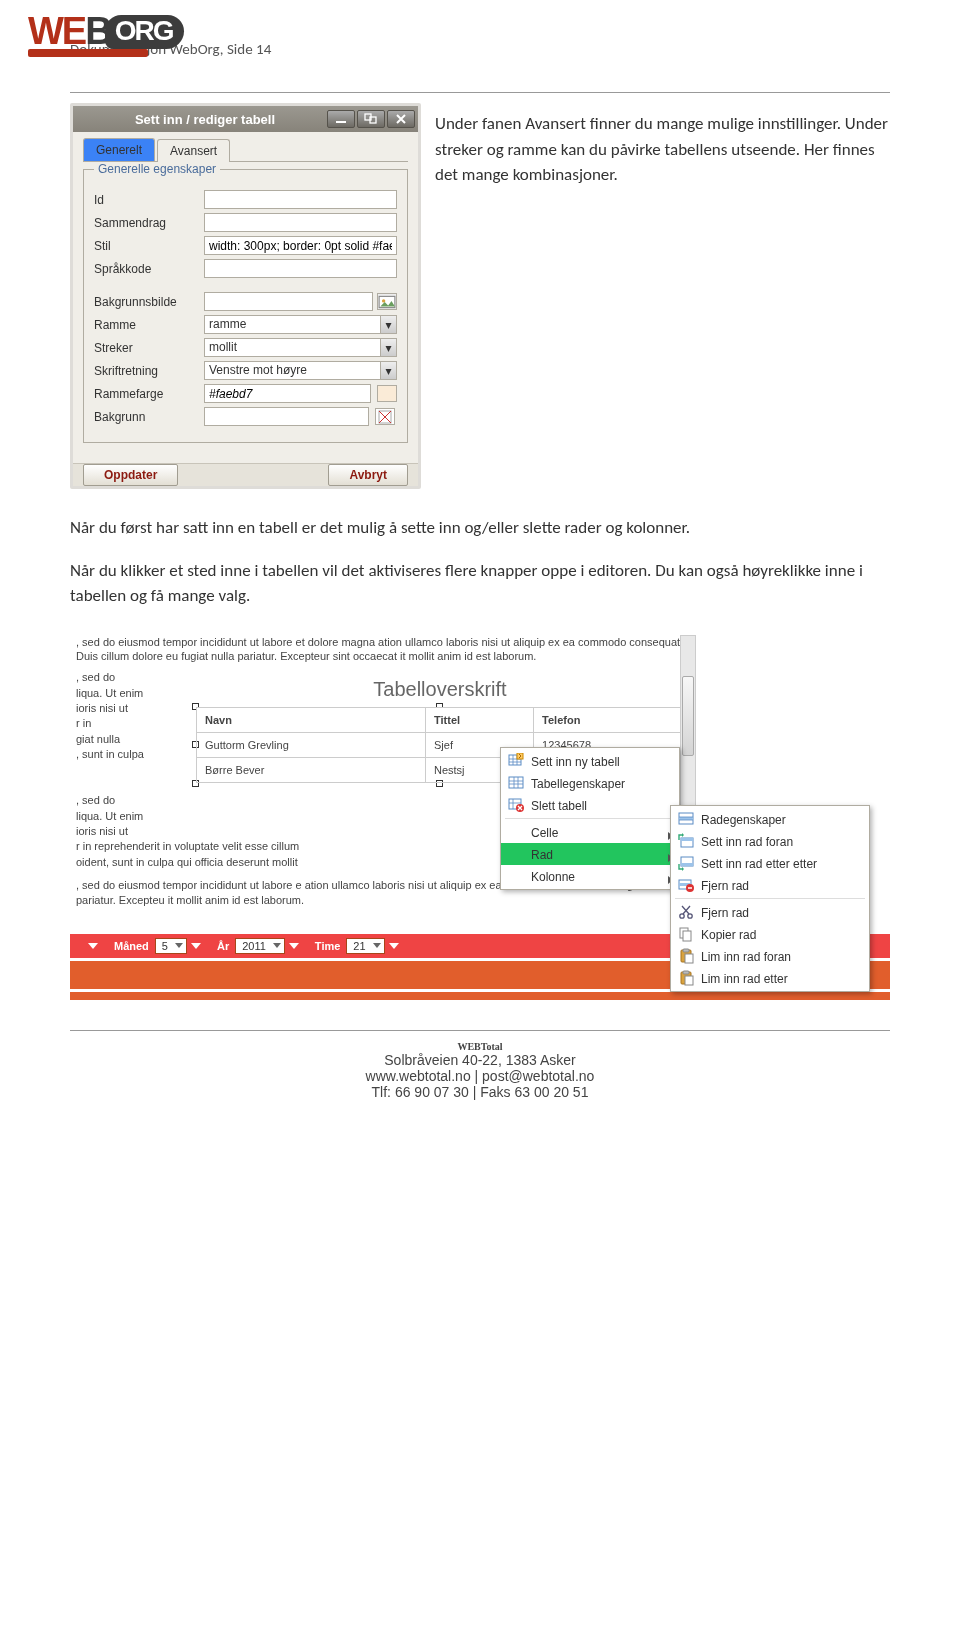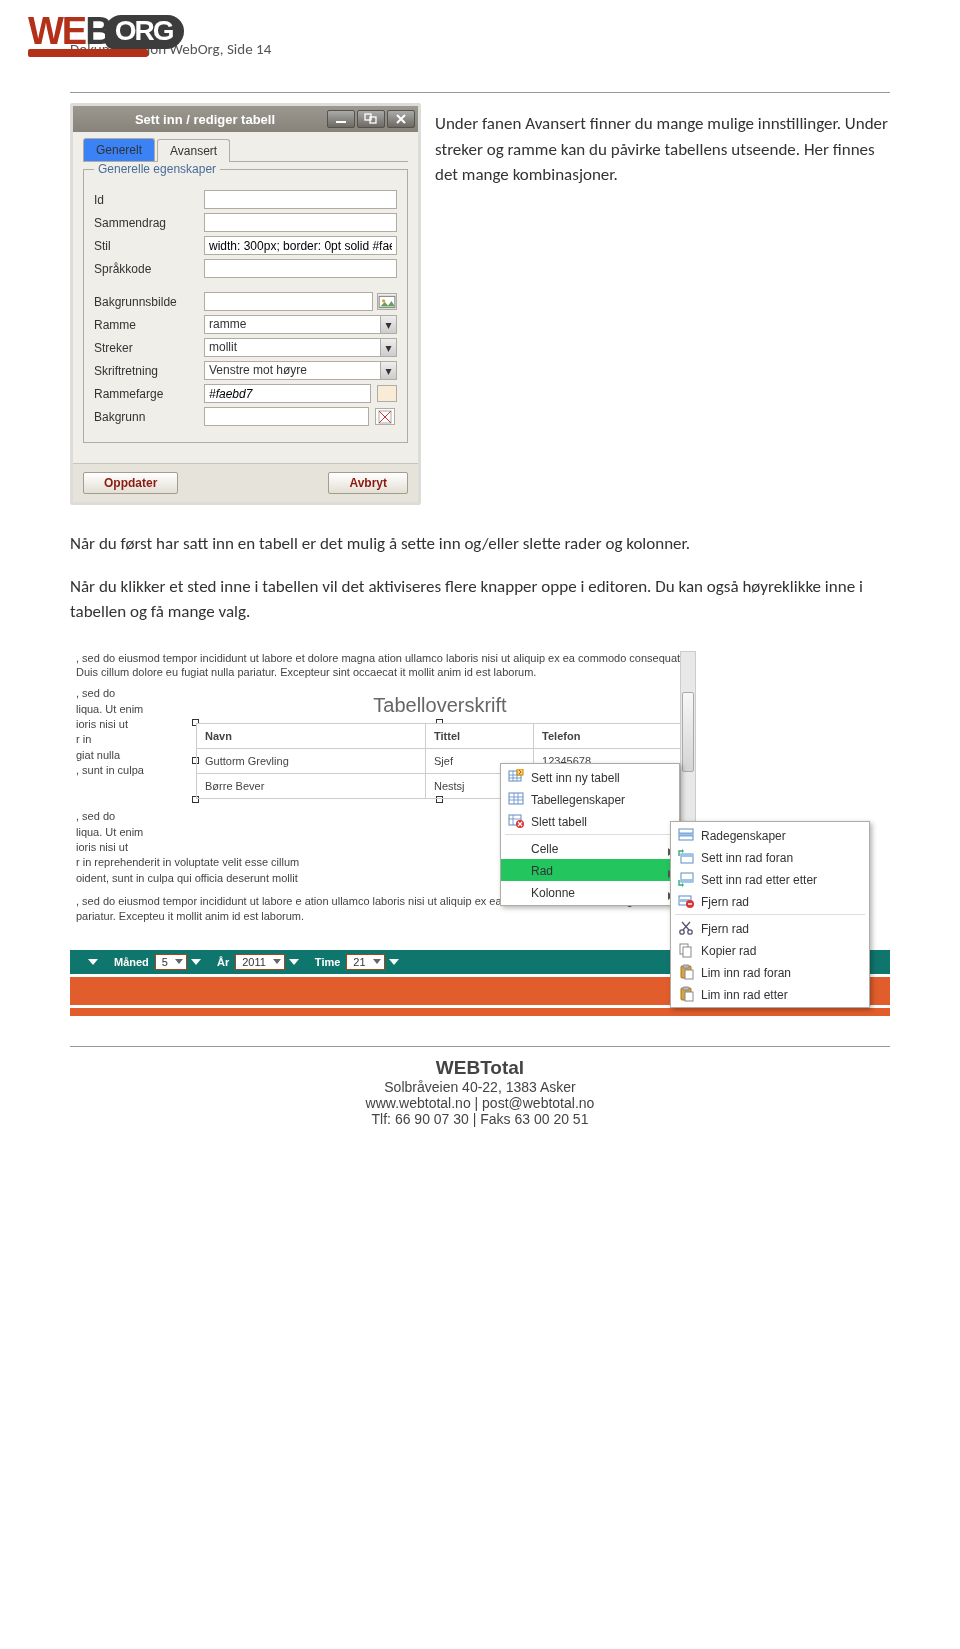--- a/index.html
+++ b/index.html
@@ -153,21 +153,21 @@
     width:20px; height:17px;
     border:1px solid #b0aca1;
     background:#eee;
     margin-left:4px;
     display:flex;align-items:center;justify-content:center;
     font-size:9px;
   }
   .dlg-footer {
     border-top:1px solid #c8c4b9;
     background:#e6e3da;
-    padding: 8px 10px;
+    padding: 0 10px;
     display:flex;
     justify-content:space-between;
   }
   .btn {
     background: linear-gradient(#fff,#e3dfd4);
     border:1px solid #a19d91;
     padding: 3px 20px;
     font-size:12px;
     font-family:Verdana,sans-serif;
     border-radius:2px;
@@ -272,21 +272,21 @@
   #ctx1 { left: 430px; top: 112px; width:180px;}
   #ctx2 { left: 600px; top: 170px; width:200px;}
   .editor-outer { position:relative; margin-top:10px;}
 
   .orange-bar {
     margin-top: 26px;
     background: #e15e2c;
     padding: 0;
   }
   .orange-top {
-    background: #0f766e;
+    background: #ef4444;
     height: 24px;
     display:flex;align-items:center;
     font-family:Verdana,sans-serif;font-size:11px;color:#fff;
     padding-left:14px;
   }
   .orange-top .seg { display:flex;align-items:center;margin-right:10px;}
   .orange-top .tri {
     border-left:5px solid transparent;
     border-right:5px solid transparent;
     border-top:6px solid #fff;
@@ -309,21 +309,21 @@
   .orange-mid { height: 34px; background:#e15e2c; border-top:3px solid #fff; border-bottom:3px solid #fff;}
   .orange-bot { height:8px;}
 
   .footer {
     text-align:center;
     font-family: Verdana, sans-serif;
     font-size: 14px;
     color: #444;
     margin-top: 30px;
   }
-  .footer .brand { font-weight:bold; font-size:19px;}
+  .footer .brand { font-weight:bold; font-size:10px;font-family:Liberation Serif, serif;}
   .footer .hr3 { border-top:1px solid #999; margin-bottom:10px;}
 </style>
 </head>
 <body>
 
 <div class="page">
   <div class="logo-wrap">
     <span class="logo-text">
       <span class="logo-web">WE</span><span class="logo-b">B</span><span class="logo-org">ORG</span>
     </span>

